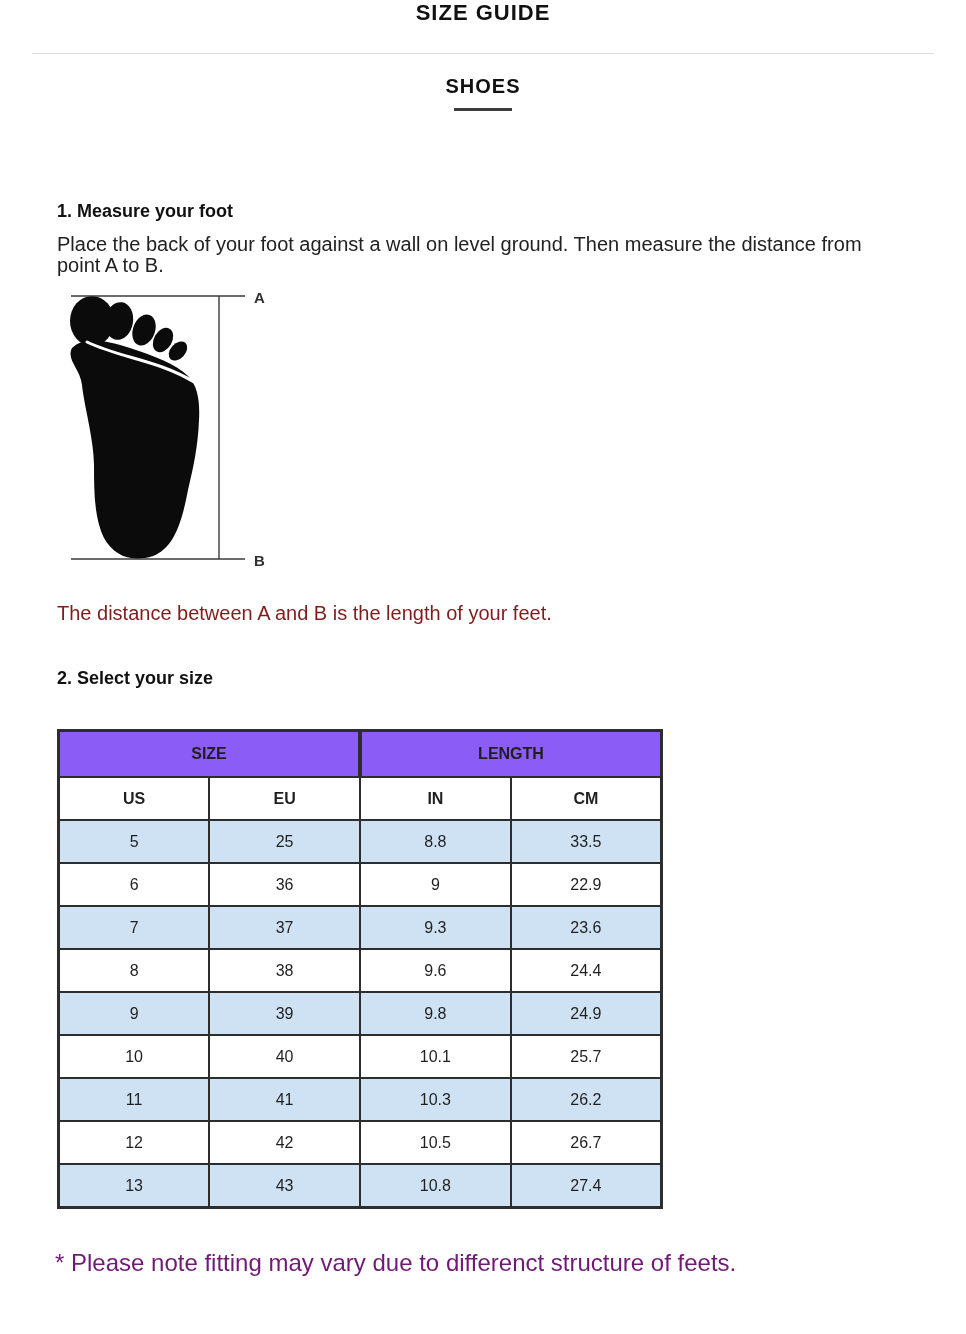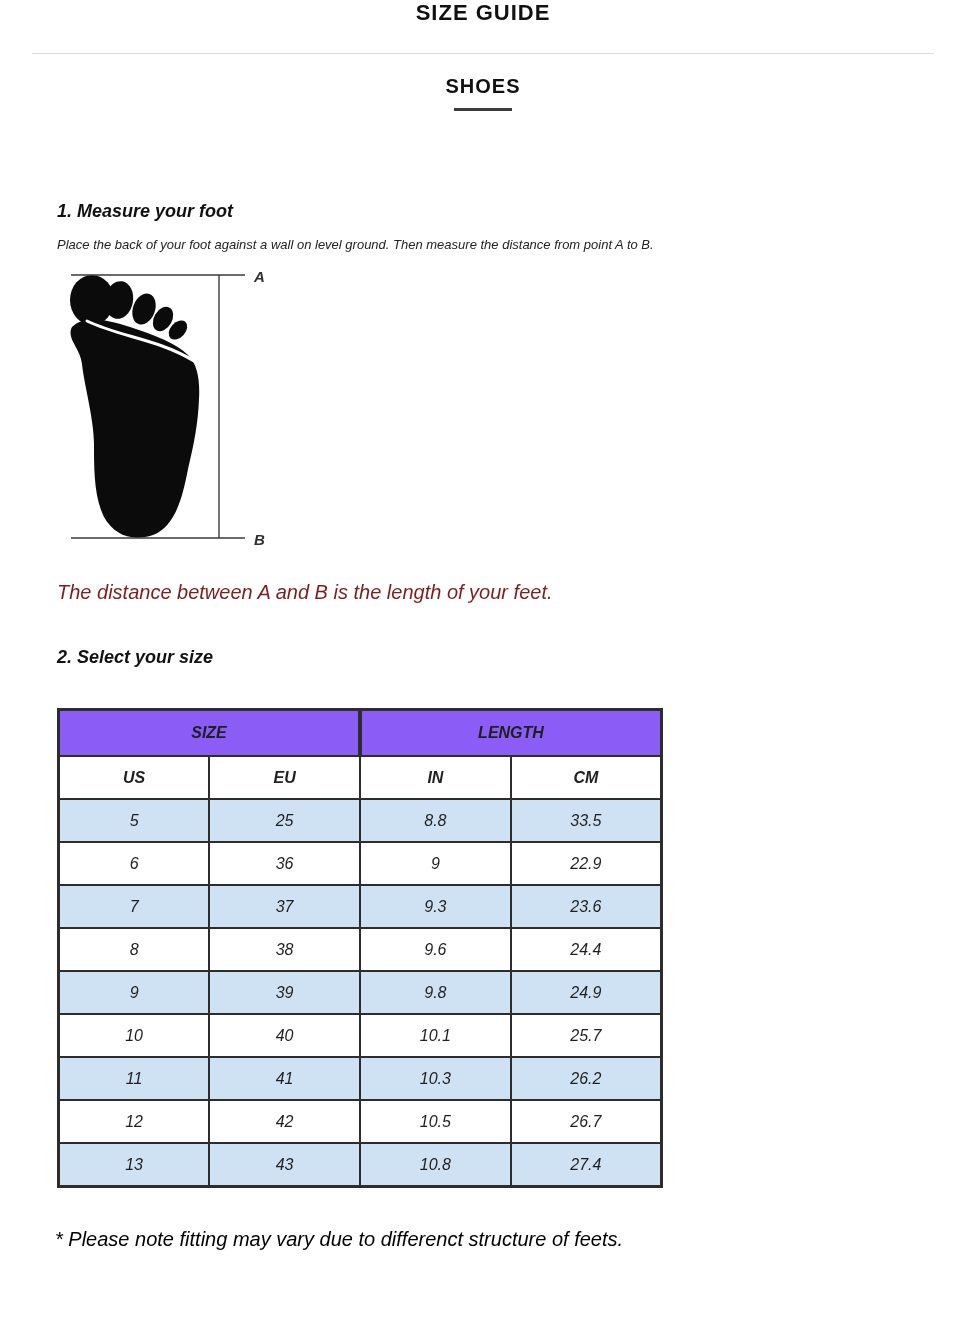--- a/index.html
+++ b/index.html
@@ -35,33 +35,33 @@
     letter-spacing: 1px;
     color: #111;
   }
   .category-underline {
     width: 58px;
     height: 3px;
     background: #3d3d3d;
     margin: 10px auto 0 auto;
   }
 
-  .content { margin: 15px 57px; font-style: italic; }
+  .content { margin: 15px 57px; }
 
   .step-1 { margin-top: 90px; }
   .step-2 { margin-top: 43px; }
   .step-heading {
     margin: 0;
     font-size: 18px;
     font-weight: 700;
     color: #111;
   }
   .step-body {
     margin: 12px 0 0 0;
-    font-size: 13px;
+    font-size: 20px;
     line-height: 21px;
     color: #222;
   }
   .foot-figure { margin: 14px 0 0 1px; width: 230px; height: 282px; }
   .figure-caption { margin: 26px 0 0 0; font-size: 20px; color: #7f1d1d; }
 
   .size-table {
     margin-top: 40px;
     width: 606px;
     border-collapse: collapse;
@@ -88,23 +88,22 @@
   }
   .size-table tbody td {
     height: 41px;
     font-weight: 400;
     background: #ffffff;
   }
   .size-table tbody tr:nth-child(odd) td { background: #cfe2f3; }
 
   .footnote {
     margin: 40px 0 0 55px;
-    font-size: 20px;
-    color: #000000;
-    font-style: italic;
+    font-size: 24px;
+    color: #701a75;
   }
 </style>
 </head>
 <body>
 
 <div class="page">
 
   <h1 class="page-title">SIZE GUIDE</h1>
 
   <hr class="top-divider">

